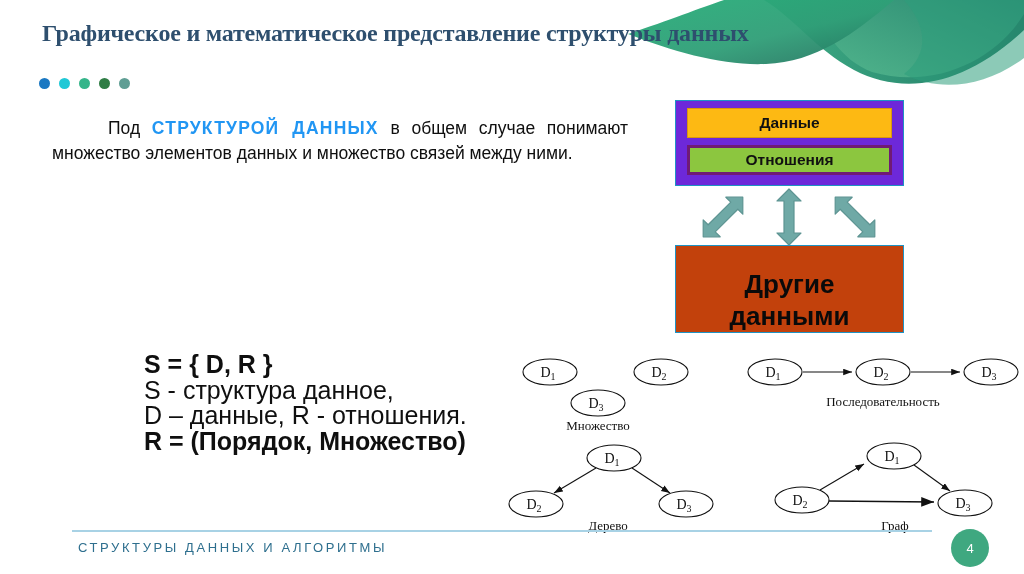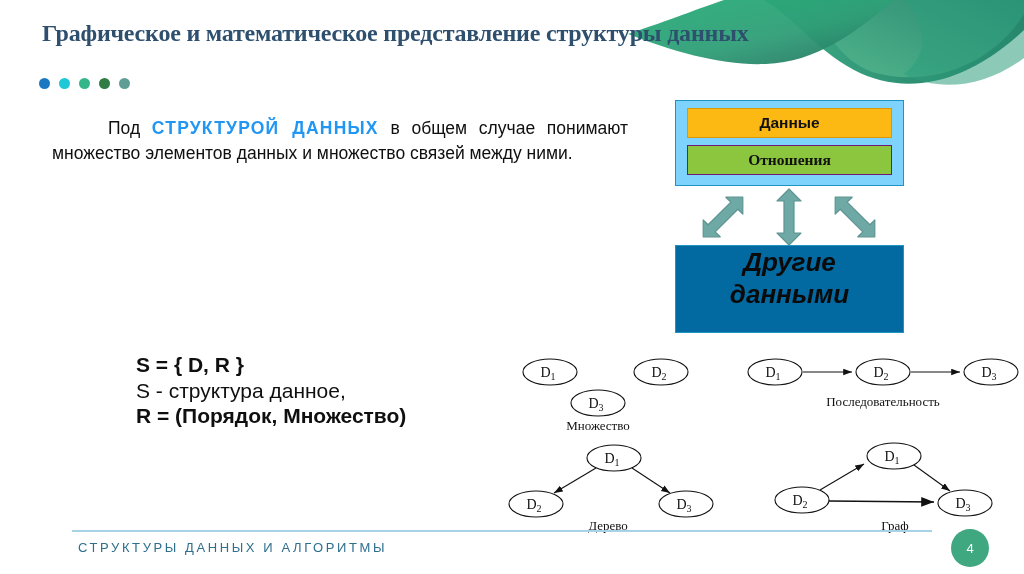--- a/index.html
+++ b/index.html
@@ -31,50 +31,50 @@
   .body-text{
     position:absolute;left:40px;top:104px;width:600px;
     font-size:17.5px;line-height:24.6px;color:#0f0f0f;
     text-align:justify;
   }
   .body-text p{margin:12px;text-indent:56px;}
   .body-text .hl{color:#2196f3;font-weight:bold;letter-spacing:1.2px;}
 
   
   .formula{
-    position:absolute;left:136px;top:352px;
-    font-size:21px;line-height:25.5px;color:#0f0f0f;
+    position:absolute;left:144px;top:352px;
+    font-size:25px;line-height:25.5px;color:#0f0f0f;
   }
   .formula .b{font-weight:bold;}
 
   
   .struct{position:absolute;left:675px;top:100px;width:229px;}
-  .box-cyan{background:#7dd3fc;}
+  .box-cyan{background:#6d28d9;}
   .top-box{
     width:229px;height:86px;box-sizing:border-box;
     padding:7px 11px;display:flex;flex-direction:column;gap:7px;
     border:1px solid #1f93c4;
   }
   .inner-bar{
     height:30px;box-sizing:border-box;
     display:flex;align-items:center;justify-content:center;
     font-size:15.5px;font-weight:bold;color:#111;
   }
   .bar-data{background:#FDB913;border:1px solid #d9970c;}
-  .bar-rel{background:#8CC63F;border:1px solid #701a75;font-family:Liberation Serif, serif;}
+  .bar-rel{background:#8CC63F;border:3px solid #701a75;}
 
   .arrows{position:absolute;left:675px;top:186px;width:229px;height:62px;}
 
   .bottom-box{
     position:absolute;left:675px;top:245px;
     width:229px;height:88px;box-sizing:border-box;
-    background:#0369a1;border:1px solid #1f93c4;
-    display:flex;align-items:flex-start;justify-content:center;
+    background:#c2410c;border:1px solid #1f93c4;
+    display:flex;align-items:flex-end;justify-content:center;
     text-align:center;
-    font-size:26px;font-weight:bold;font-style:italic;color:#0a0a0a;
+    font-size:26px;font-weight:bold;color:#0a0a0a;
     line-height:32px;
   }
 
   
   .diagrams{position:absolute;left:490px;top:348px;width:534px;height:186px;}
 
   
   .footer-line{
     position:absolute;left:72px;top:530px;width:860px;height:2px;
     background:#a8d2e5;
@@ -131,20 +131,21 @@
     <i style="background: rgb(95, 158, 148);"></i>
   </div>
 
   <div class="body-text">
     <p><span>Под </span><span class="hl">СТРУКТУРОЙ ДАННЫХ</span><span> в общем случае понимают множество элементов данных и множество связей между ними.</span></p>
   </div>
 
   <div class="formula">
     <div class="b">S = { D, R }</div>
     <div>S - структура данное,</div>
+    <div>D – данные, R - отношения.</div>
     <div class="b">R = (Порядок, Множество)</div>
   </div>
 
   <div class="struct">
     <div class="top-box box-cyan">
       <div class="inner-bar bar-data">Данные</div>
       <div class="inner-bar bar-rel">Отношения</div>
     </div>
   </div>
 

